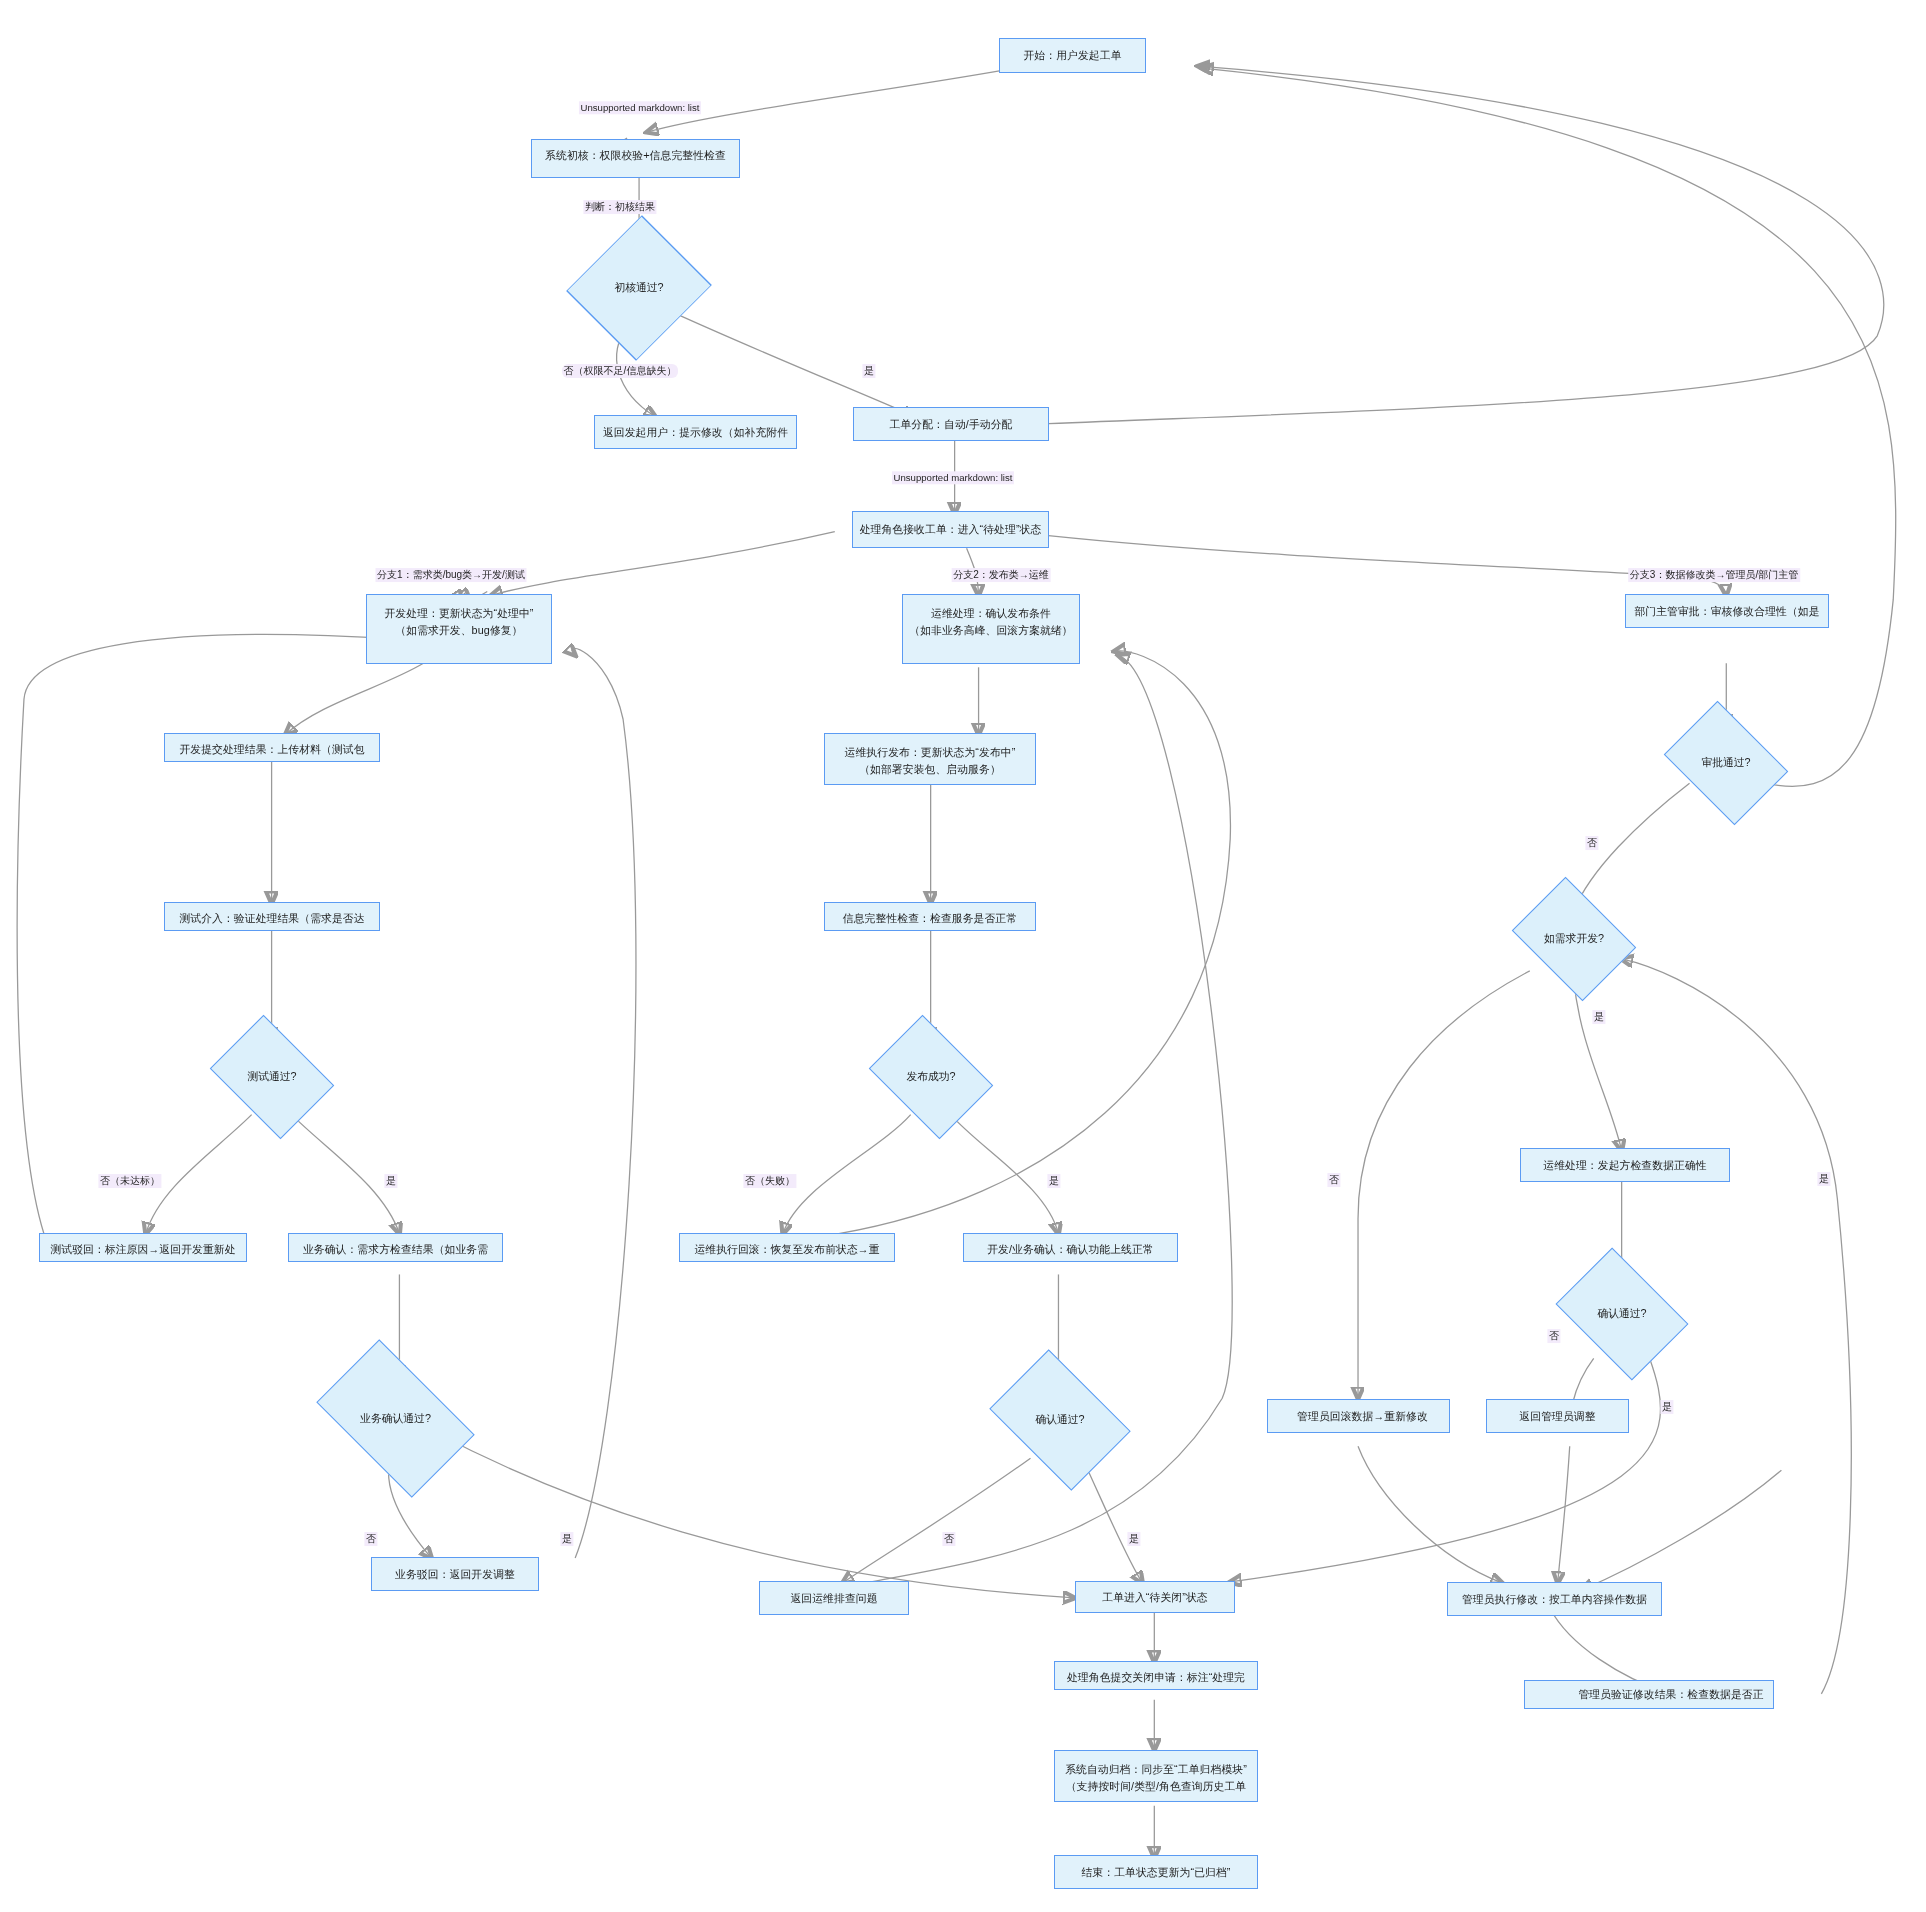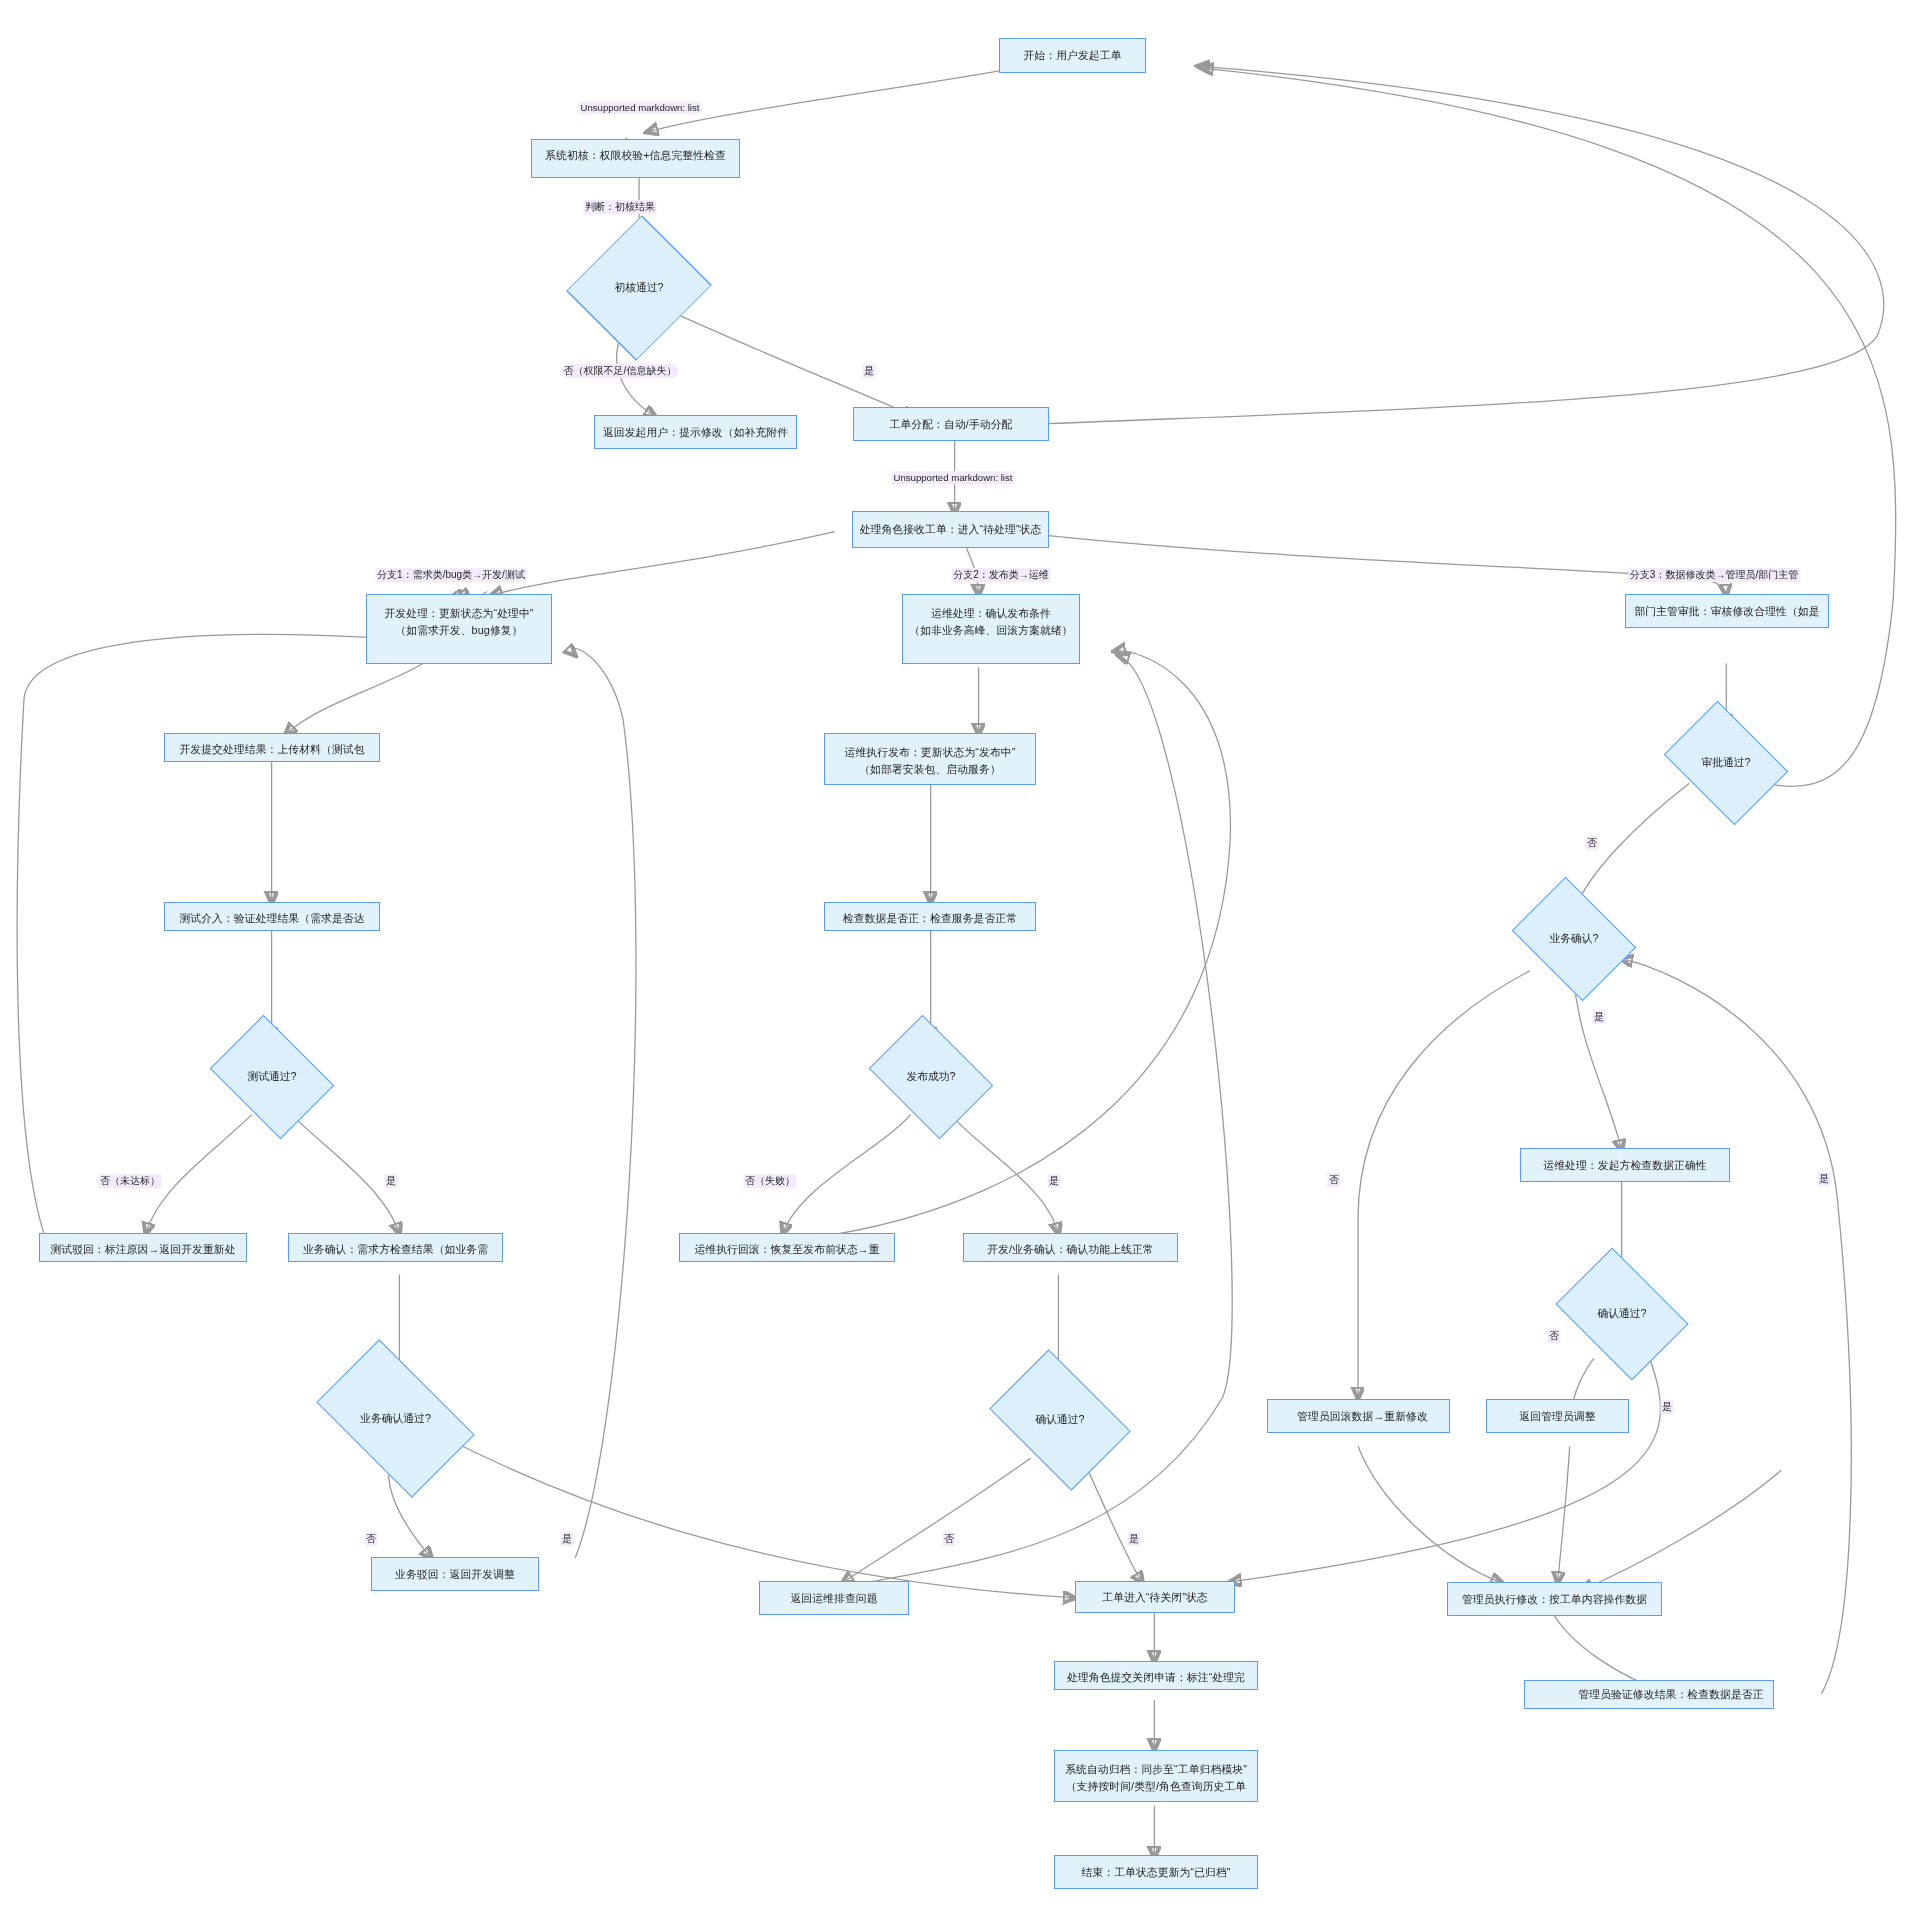--- a/index.html
+++ b/index.html
@@ -272,21 +272,21 @@
     <div class="txt">运维处理：确认发布条件
 （如非业务高峰、回滚方案就绪）</div>
   </div>
 
   <div class="node tall" style="left:824px; top:733px; width:212px; height:52px;">
     <div class="txt">运维执行发布：更新状态为“发布中”
 （如部署安装包、启动服务）</div>
   </div>
 
   <div class="node" style="left:824px; top:902px; width:212px; height:29px;">
-    <div class="txt">检查数据是否正：检查服务是否正常</div>
+    <div class="txt">信息完整性检查：检查服务是否正常</div>
   </div>
 
   <div class="diamond" style="left:881px; top:1039px; width:100px; height:76px;">
     <div class="shape"></div>
     <div class="dtxt">发布成功?</div>
   </div>
 
   <div class="node" style="left:679px; top:1233px; width:216px; height:29px;">
     <div class="txt">运维执行回滚：恢复至发布前状态→重</div>
   </div>
@@ -308,21 +308,21 @@
     <div class="txt">部门主管审批：审核修改合理性（如是</div>
   </div>
 
   <div class="diamond" style="left:1676px; top:725px; width:100px; height:76px;">
     <div class="shape"></div>
     <div class="dtxt">审批通过?</div>
   </div>
 
   <div class="diamond" style="left:1524px; top:901px; width:100px; height:76px;">
     <div class="shape"></div>
-    <div class="dtxt">业务确认?</div>
+    <div class="dtxt">如需求开发?</div>
   </div>
 
   <div class="node mid" style="left:1520px; top:1148px; width:210px; height:34px;">
     <div class="txt">运维处理：发起方检查数据正确性</div>
   </div>
 
   <div class="diamond" style="left:1568px; top:1274px; width:108px; height:80px;">
     <div class="shape"></div>
     <div class="dtxt">确认通过?</div>
   </div>

